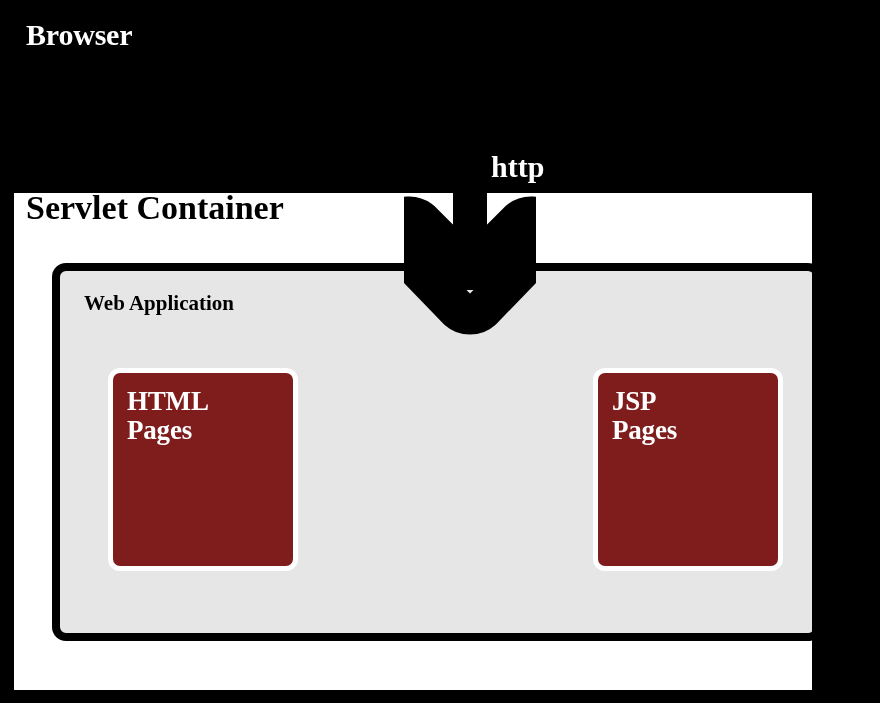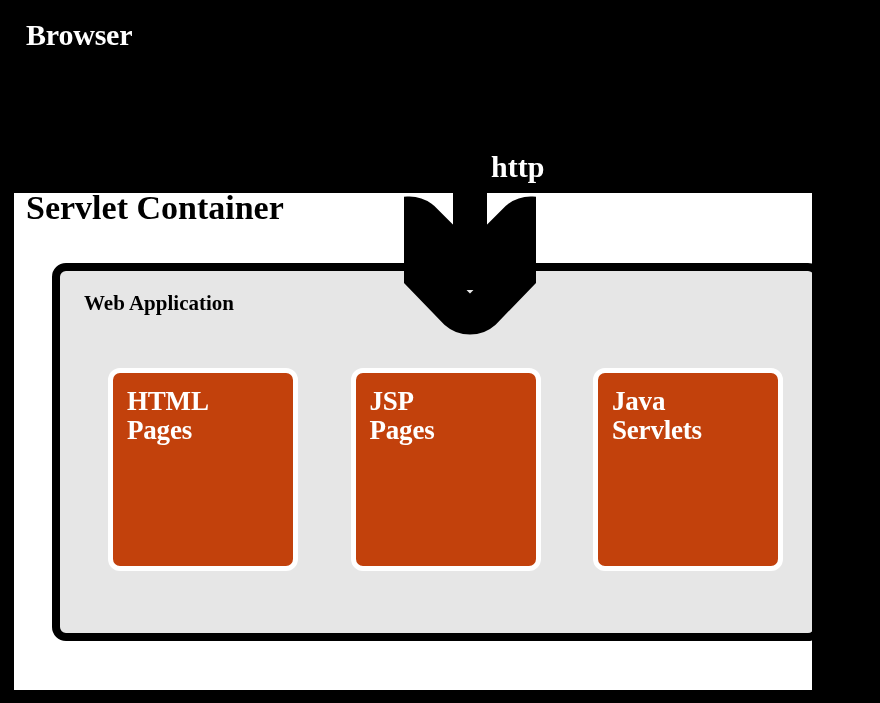--- a/index.html
+++ b/index.html
@@ -80,21 +80,21 @@
     left: 48px;
     top: 97px;
     width: 675px;
     height: 213px;
     display: flex;
     justify-content: space-between;
   }
   .card {
     width: 190px;
     height: 203px;
-    background: #c2410c;
+    background: #7f1d1d;
     border: 5px solid #ffffff;
     border-radius: 12px;
     box-sizing: border-box;
     padding: 14px 18px 0 14px;
   }
   .card-label {
     font-size: 27px;
     font-weight: bold;
     color: #ffffff;
     line-height: 1.08;
@@ -148,24 +148,20 @@
         <div class="card">
           <div class="card-label">HTML
 Pages</div>
         </div>
 
         <div class="card">
           <div class="card-label">JSP
 Pages</div>
         </div>
 
-        <div class="card">
-          <div class="card-label">Java
-Servlets</div>
-        </div>
 
       </div>
     </div>
   </div>
 
   <div class="seam-caption">
     <span>http</span>
   </div>
 
   <svg class="arrow" viewBox="0 0 132 305">

